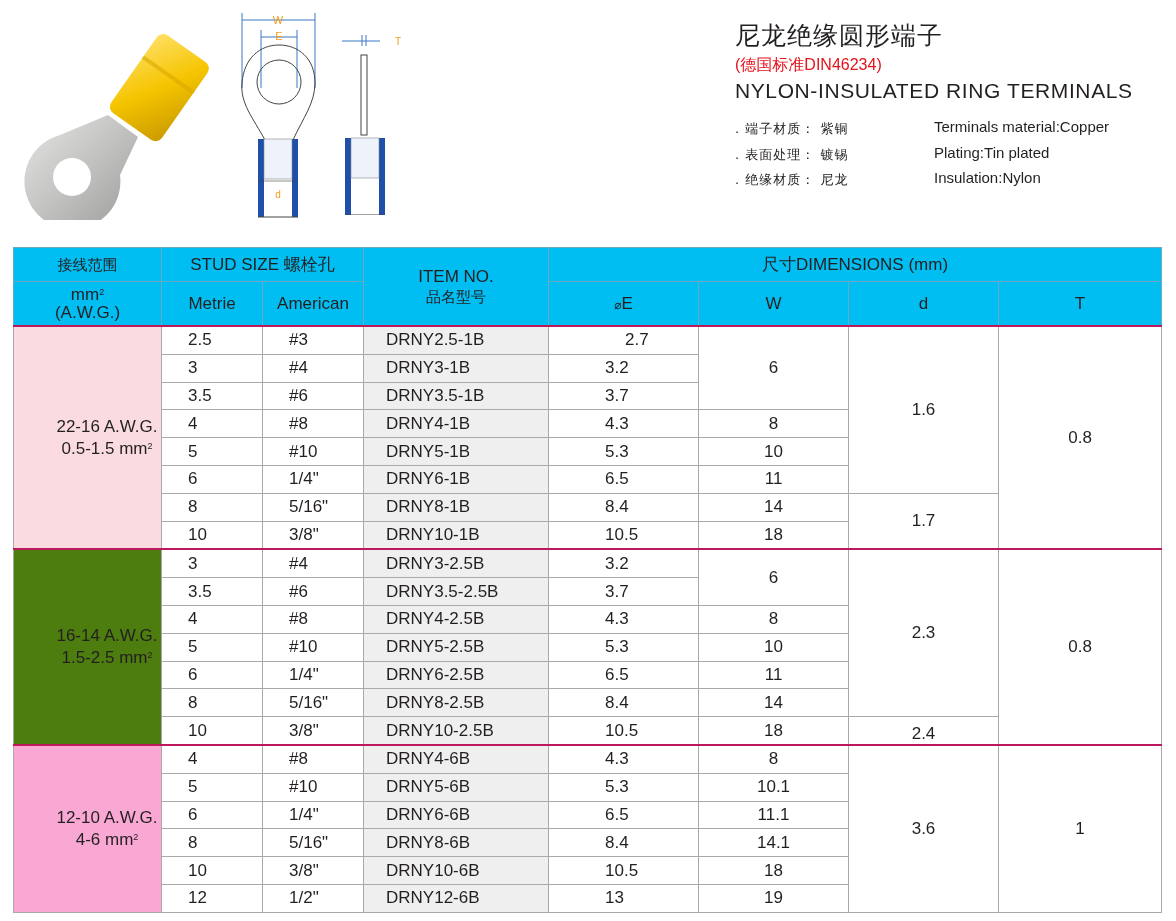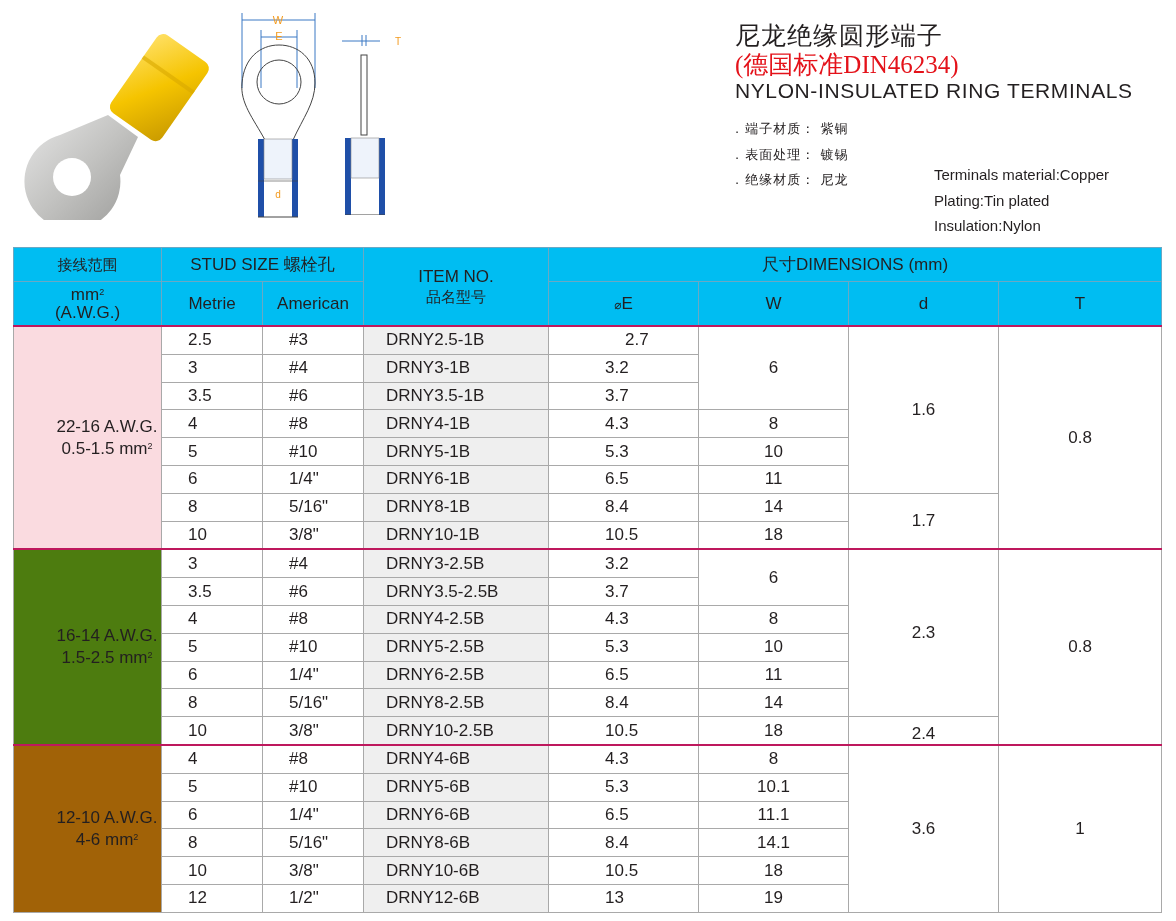--- a/index.html
+++ b/index.html
@@ -4,37 +4,37 @@
 <style>
   html, body { margin:0; padding:0; background:#ffffff; }
   body { width:1176px; height:921px; position:relative; overflow:hidden; font-family:"Liberation Sans", sans-serif; color:#231f20; }
 
   .product-photo { position:absolute; left:20px; top:25px; width:200px; height:195px; }
   .front-drawing { position:absolute; left:235px; top:8px; width:90px; height:210px; }
   .side-drawing { position:absolute; left:340px; top:30px; width:70px; height:185px; }
 
   .title-block { position:absolute; left:735px; top:20px; }
   .title-cn { font-family:"DejaVu Sans", sans-serif; font-size:25px; letter-spacing:1px; line-height:32px; color:#231f20; }
-  .title-std { font-size:25px; color:#e4121a; line-height:26px; font-family:Liberation Serif, serif; }
+  .title-std { font-size:16px; color:#e4121a; line-height:26px; font-family:Liberation Sans, sans-serif; }
   .title-en { font-size:21px; letter-spacing:0.6px; line-height:26px; color:#231f20; }
   .spec-list { position:absolute; left:735px; top:118px; width:430px; }
   .spec-row { position:relative; height:25.5px; font-size:14px; }
   .spec-cn { position:absolute; left:0; top:2px; font-family:"DejaVu Sans", sans-serif; font-size:13px; letter-spacing:1px; color:#231f20; }
-  .spec-en { position:absolute; left:199px; top:0; font-size:15px; color:#231f20;margin-top:48px; }
+  .spec-en { position:absolute; left:199px; top:0; font-size:15px; color:#231f20; }
 
   table.spec-table { position:absolute; left:13px; top:247px; width:1148px; border-collapse:collapse; table-layout:fixed; font-size:17px; }
   .spec-table td, .spec-table th { border:1px solid #a9a9a9; text-align:center; padding:0; font-weight:normal; }
   .spec-table th { background:#00bdf2; color:#231f20; border-color:#6aa8c4; }
   .spec-table tr.h1 th { height:33px; }
   .spec-table tr.h2 th { height:43px; }
   .spec-table tbody td { height:26.8px; line-height:26px; }
   .spec-table td.cat { line-height:22px; font-size:17px;padding-left:39px; }
   .spec-table td.cat.pink { background:#fadbe0; }
   .spec-table td.cat.cyan { background:#4d7c0f;margin-top:12px; }
-  .spec-table td.cat.yellow { background:#a16207; }
+  .spec-table td.cat.yellow { background:#f9a8d4; }
   .spec-table td.left { text-align:left; padding-left:26px; }
   .spec-table td.item { background:#efefef; text-align:left; padding-left:22px; }
   .spec-table tr.group-start td { border-top:2px solid #be185d; }
   .hcn { font-family:"DejaVu Sans", sans-serif; font-size:15px; }
   sup { font-size:9px; vertical-align:top; position:relative; top:-3px; }
   .phi { font-size:12px; }
 </style>
 </head>
 <body>
 

